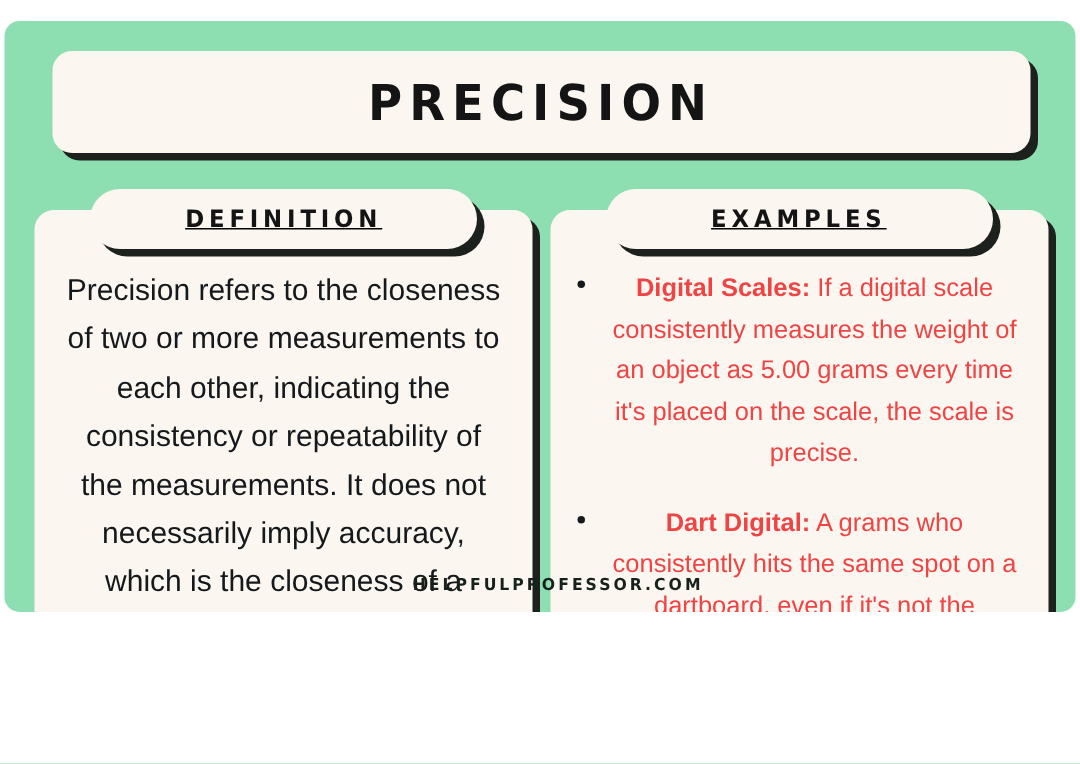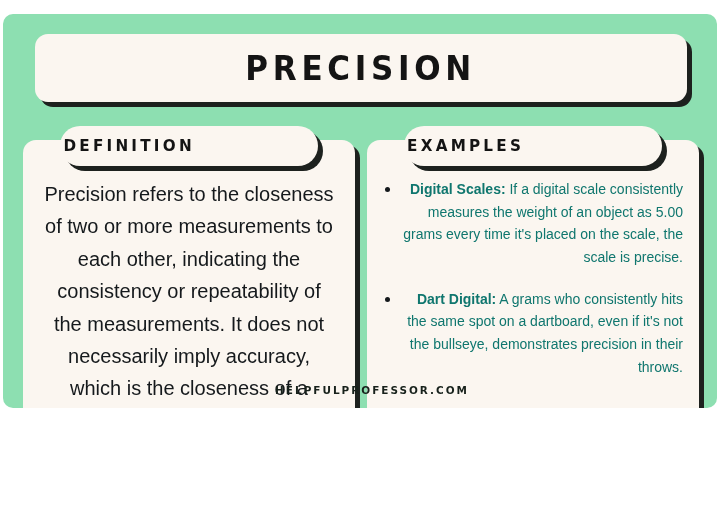--- a/index.html
+++ b/index.html
@@ -88,22 +88,24 @@
     top: 0;
     left: 50%;
     transform: translateX(-50%);
     width: 258px;
     height: 40px;
     background: #fbf6f0;
     border-radius: 22px;
     box-shadow: 5px 5px 0 0 #1d211e;
     display: flex;
     align-items: center;
+    justify-content: center;
     z-index: 3;
     box-sizing: border-box;
+    text-decoration: underline;
   }
   .pill-text {
     font-family: "DejaVu Sans", sans-serif;
     font-weight: 700;
     font-size: 16px;
     letter-spacing: 3.4px;
     color: #141414;
     line-height: 1;
     transform: scaleX(0.95);
   }
@@ -123,24 +125,24 @@
   .examples-list {
     margin: 0;
     padding: 0;
     list-style: none;
   }
   .example-item {
     position: relative;
     padding-left: 20px;
     margin-bottom: 19px;
     font-family: "Liberation Sans", sans-serif;
-    font-size: 14px;
+    font-size: 17px;
     line-height: 1.62;
-    color: #0f766e;
-    text-align: right;
+    color: #ef4444;
+    text-align: center;
   }
   .example-item:last-child { margin-bottom: 0; }
   .example-bullet {
     position: absolute;
     left: 2px;
     top: 9px;
     width: 5px;
     height: 5px;
     border-radius: 50%;
     background: #15191c;

